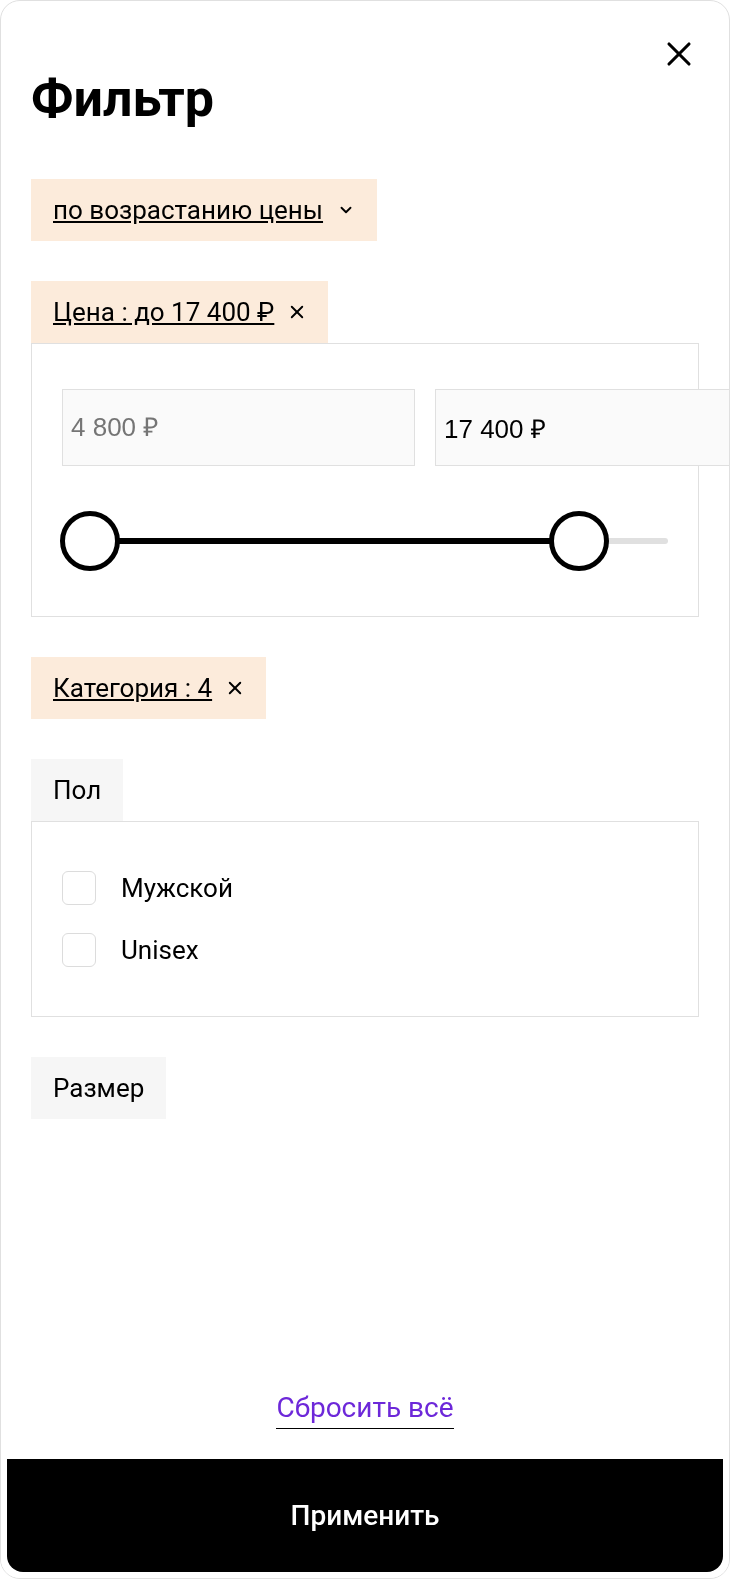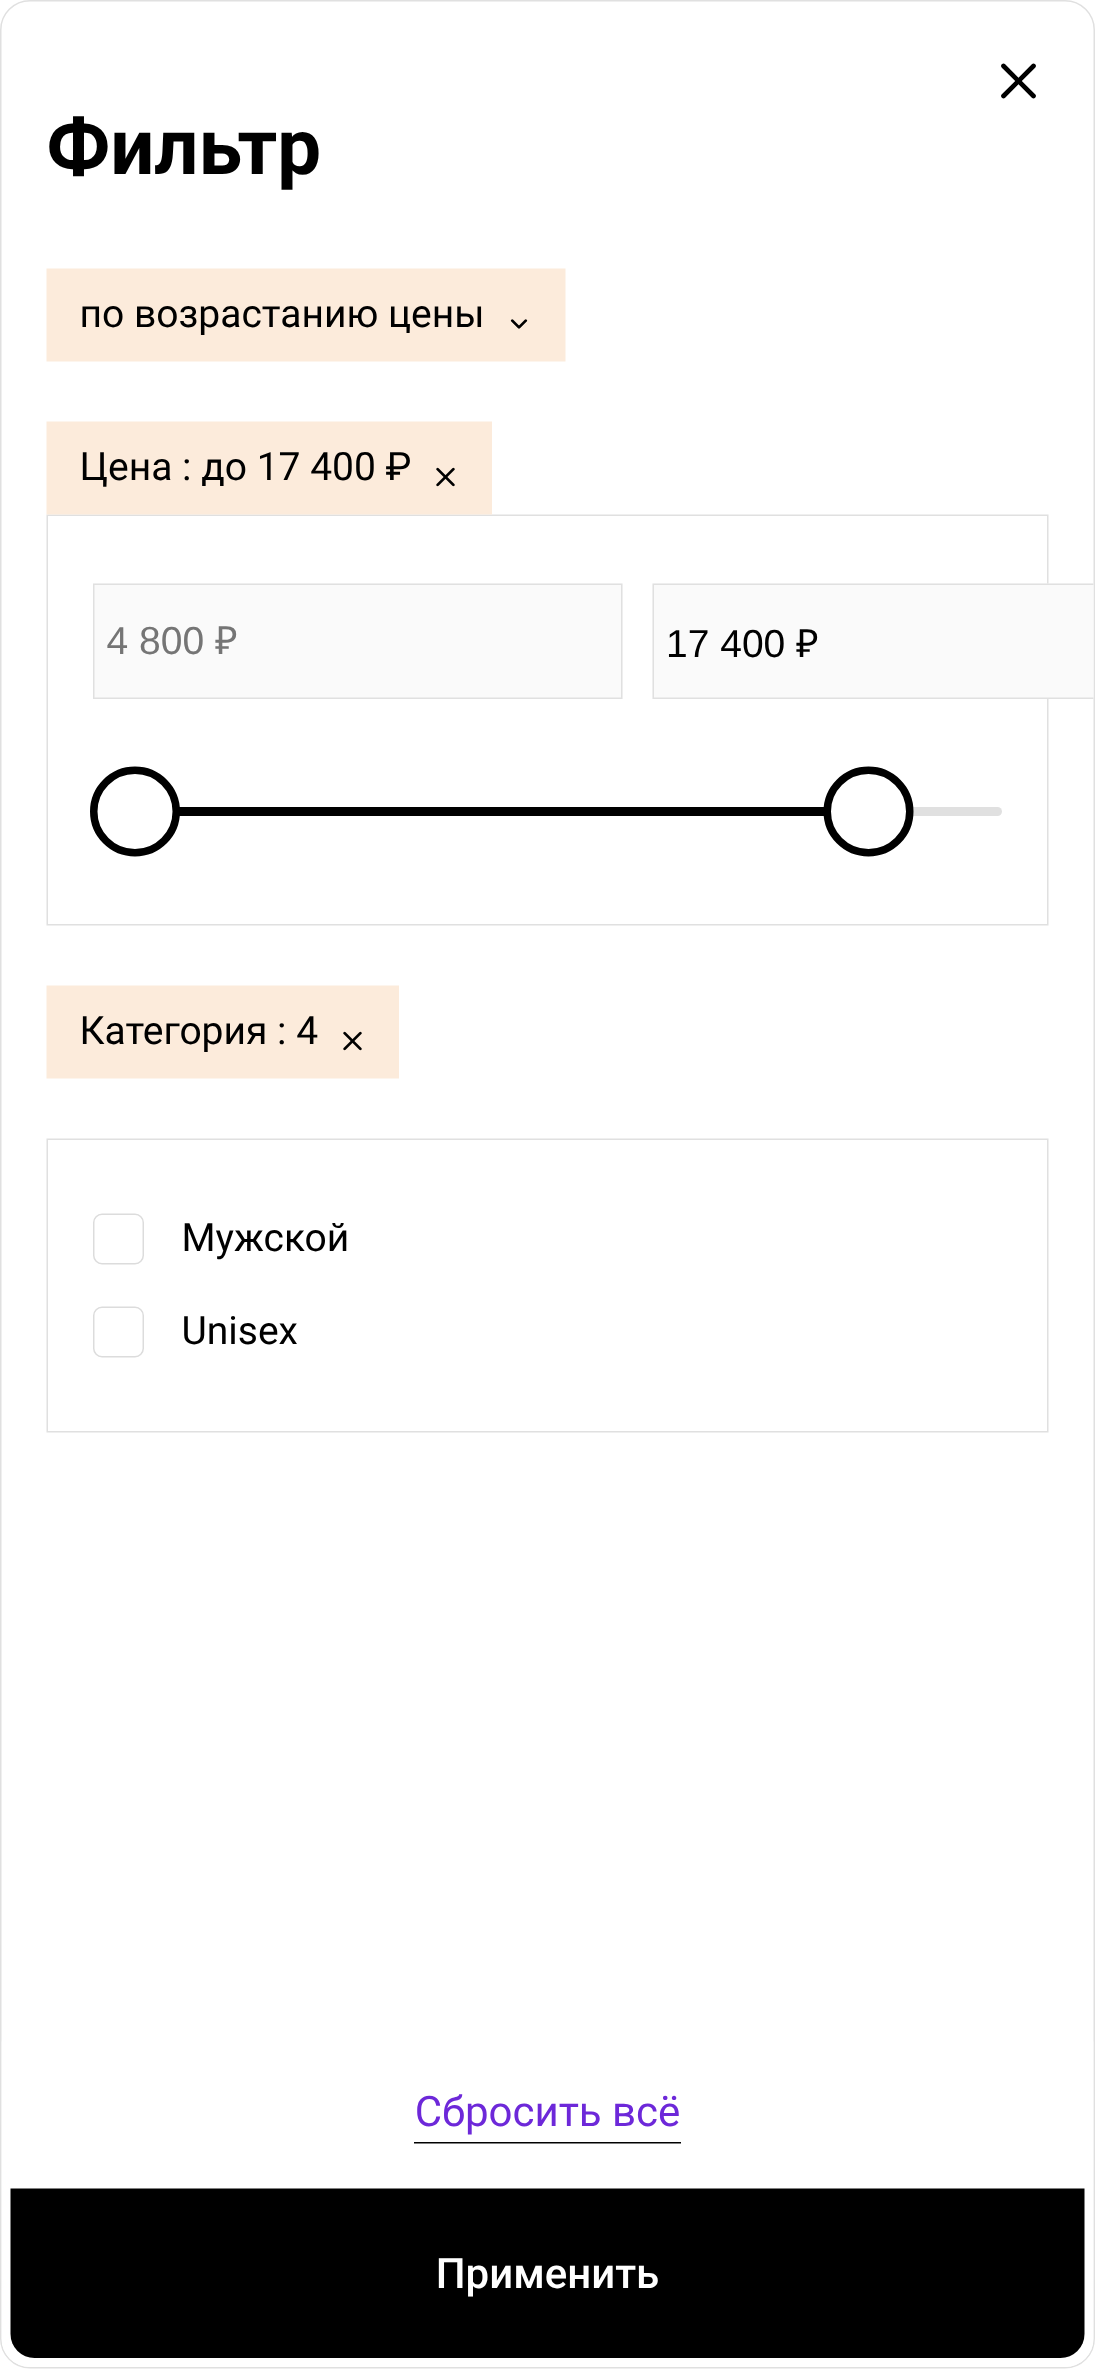--- a/index.html
+++ b/index.html
@@ -34,27 +34,28 @@
       justify-content: center;
       margin-top: 5px;
     }
     .close-btn svg { width: 30px; height: 30px; }
     .content {
       padding: 0 30px;
       margin-top: 50px;
     }
     .chip {
       display: inline-flex;
-      align-items: flex-end;
+      align-items: center;
       background: #fcebdb;
       padding: 16px 22px;
       font-size: 26px;
       color: #000;
       gap: 14px;
       margin-bottom: 0;
+      text-decoration: underline;
     }
     .chip-neutral {
       display: inline-flex;
       align-items: center;
       background: #f6f6f6;
       padding: 16px 22px;
       font-size: 26px;
       color: #000;
       gap: 14px;
     }
@@ -225,32 +226,40 @@
       <span class="chip-icon">
         <svg viewBox="0 0 24 24" fill="none" stroke="#000" stroke-width="2.5" stroke-linecap="round">
             <line x1="5" y1="5" x2="19" y2="19"></line>
             <line x1="19" y1="5" x2="5" y2="19"></line>
           </svg>
       </span>
     </div>
   </div>
 
   <div class="section section-gap">
+    <div class="chip-neutral">
+      <span>Пол</span>
+    </div>
     <div class="checkbox-list">
       <div class="checkbox-row">
         <div class="checkbox"></div>
         <span class="checkbox-label">Мужской</span>
       </div>
       <div class="checkbox-row">
         <div class="checkbox"></div>
         <span class="checkbox-label">Unisex</span>
       </div>
     </div>
   </div>
 
+  <div class="section section-gap">
+    <div class="chip-neutral">
+      <span>Размер</span>
+    </div>
+  </div>
 
 
 </div>
 
 <div class="footer">
   <div class="reset-link">
     <span>Сбросить всё</span>
   </div>
   <div class="apply-btn">
     <span>Применить</span>

